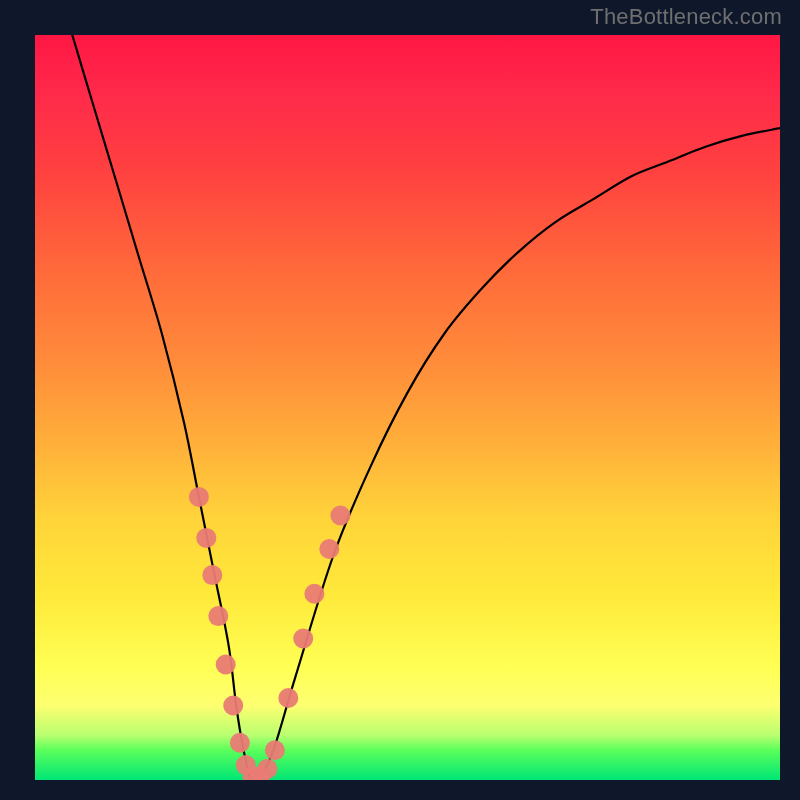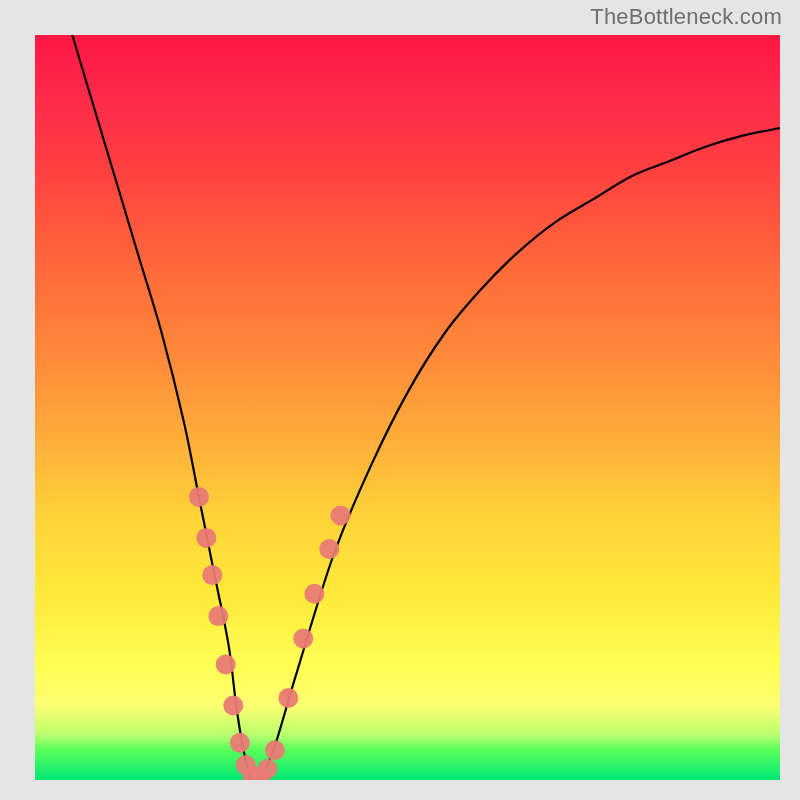--- a/index.html
+++ b/index.html
@@ -9,21 +9,21 @@
     height: 800px;
     background: #000;
     overflow: hidden;
   }
   .frame {
     position: absolute;
     left: 0;
     top: 0;
     width: 800px;
     height: 800px;
-    background: #e5e5e5;
+    background: #0f172a;
   }
   .plot {
     position: absolute;
     left: 35px;
     top: 35px;
     width: 745px;
     height: 745px;
     
     background: linear-gradient(
       to bottom,

